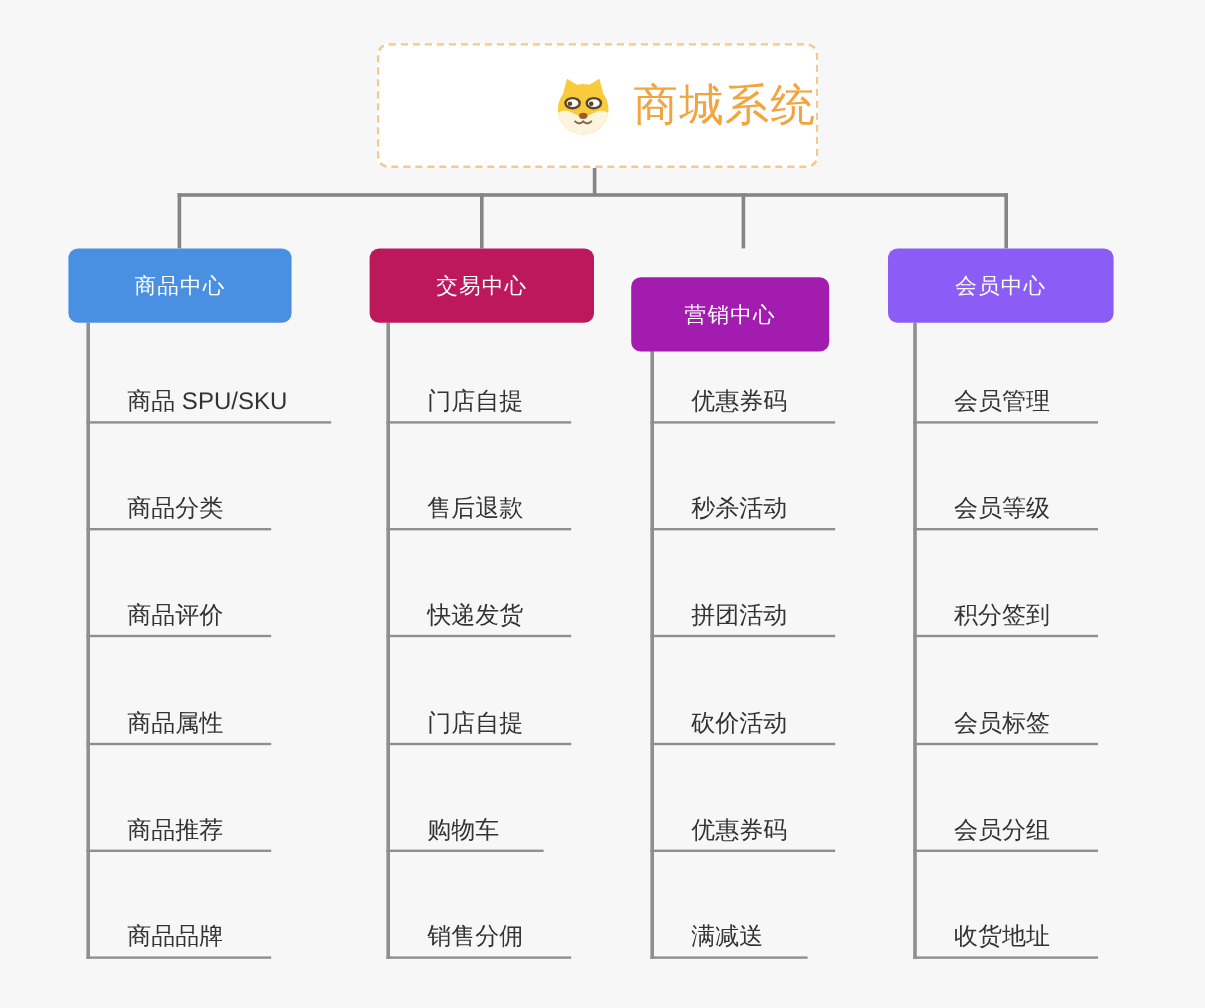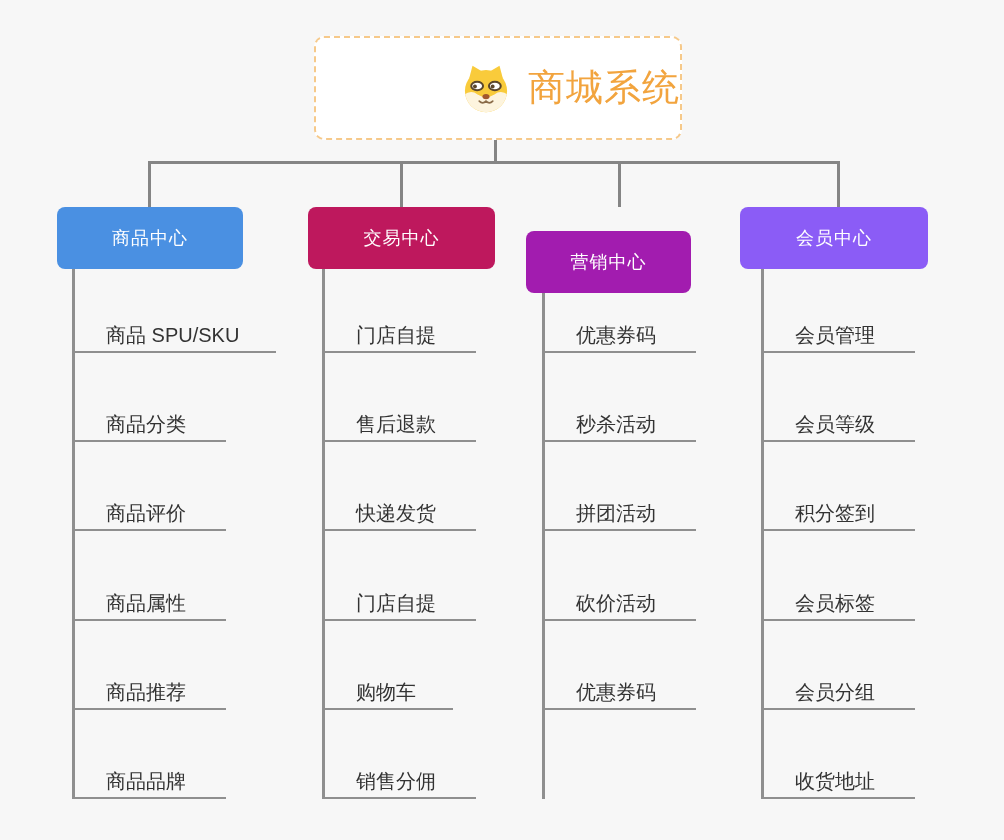--- a/index.html
+++ b/index.html
@@ -159,20 +159,23 @@
   </div>
   <div class="item" style="left:542px;top:583px;width:154px">
     <span class="item-label">砍价活动</span>
   </div>
   <div class="item" style="left:542px;top:493px;width:154px">
     <span class="item-label">拼团活动</span>
   </div>
   <div class="item" style="left:542px;top:672px;width:154px">
     <span class="item-label">优惠券码</span>
   </div>
+  <div class="item" style="left:542px;top:761px;width:131px">
+    <span class="item-label">满减送</span>
+  </div>
 
   <div class="item" style="left:761px;top:315px;width:154px">
     <span class="item-label">会员管理</span>
   </div>
   <div class="item" style="left:761px;top:404px;width:154px">
     <span class="item-label">会员等级</span>
   </div>
   <div class="item" style="left:761px;top:493px;width:154px">
     <span class="item-label">积分签到</span>
   </div>

